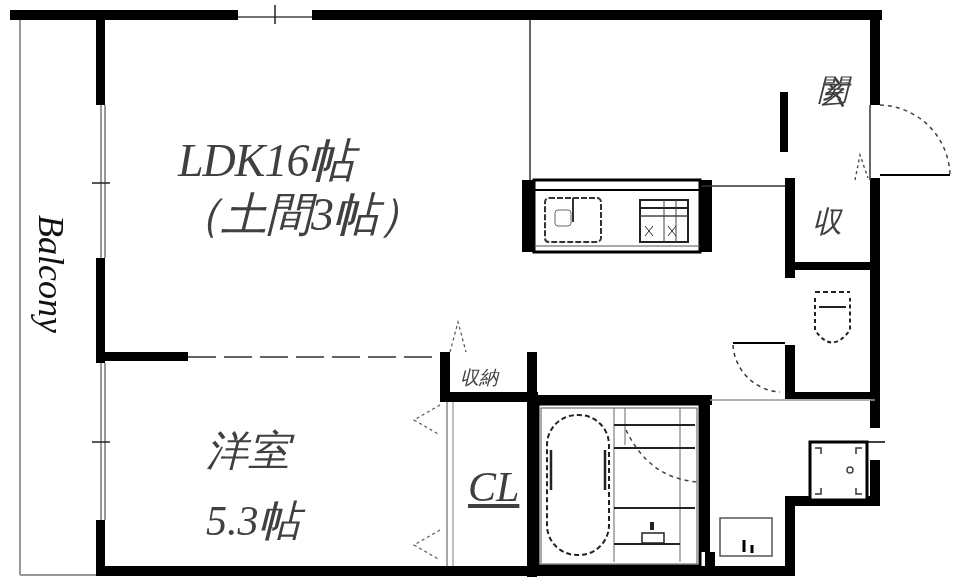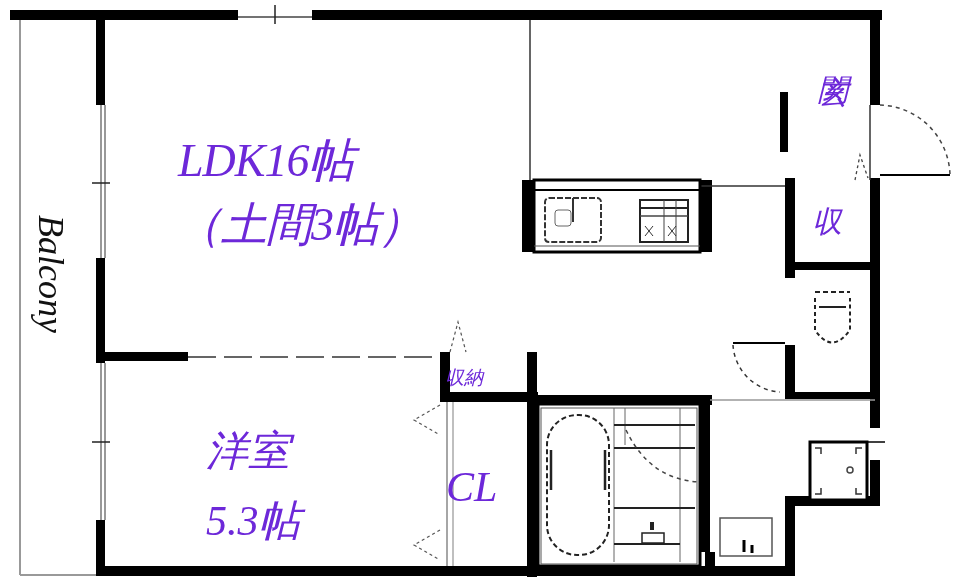--- a/index.html
+++ b/index.html
@@ -1,18 +1,18 @@
 <!DOCTYPE html>
 <html><head>
 <meta charset="utf-8">
 <style>
   html,body{margin:0;padding:0;background:#ffffff;}
   body{width:960px;height:586px;overflow:hidden;position:relative;font-family:"Liberation Serif","DejaVu Serif",serif;}
   svg{position:absolute;left:0;top:0;}
-  .lbl{position:absolute;color:#6d28d9;font-style:italic;font-family:"Liberation Serif","DejaVu Serif",serif;line-height:1;white-space:nowrap;}
+  .lbl{position:absolute;color:#404040;font-style:italic;font-family:"Liberation Serif","DejaVu Serif",serif;line-height:1;white-space:nowrap;}
   .big{font-size:46px;letter-spacing:-1px;}
   .mid{font-size:42px;}
   .sm{font-size:30px;}
   .xs{font-size:19px;}
   .vert{writing-mode:vertical-rl;}
   .balcony{position:absolute;left:30px;top:215px;font-size:36px;writing-mode:vertical-rl;font-style:italic;color:#111;font-family:"Liberation Serif","DejaVu Serif",serif;}
 </style>
 </head>
 <body>
 
@@ -151,20 +151,20 @@
     <line x1="551" y1="450" x2="551" y2="490" stroke-width="2.5"></line>
     <line x1="605" y1="450" x2="605" y2="490" stroke-width="2.5"></line>
   </g>
   <g>
     <rect x="642" y="533" width="22" height="10" fill="none" stroke="#222" stroke-width="1.5"></rect>
     <rect x="650" y="522" width="4" height="8" fill="#222"></rect>
   </g>
 </svg>
 
 <div class="lbl big" style="left:178px;top:138px;">LDK16帖</div>
-<div class="lbl big" style="left:176px;top:192px;margin-top:10px;">（土間3帖）</div>
+<div class="lbl big" style="left:176px;top:192px;">（土間3帖）</div>
 <div class="lbl mid" style="left:206px;top:422px;margin-top:8px;">洋室</div>
 <div class="lbl mid" style="left:206px;top:472px;margin-top:28px;">5.3帖</div>
-<div class="lbl mid" style="left:446px;top:466px;">CL</div>
-<div class="lbl xs" style="left:445px;top:368px;">収納</div>
+<div class="lbl mid" style="left:468px;top:466px;text-decoration:underline;">CL</div>
+<div class="lbl xs" style="left:460px;top:368px;">収納</div>
 <div class="lbl sm vert" style="left:818px;top:52px;">玄関</div>
 <div class="lbl sm" style="left:812px;top:207px;">収</div>
 <div class="balcony">Balcony</div>
 
 </body></html>

